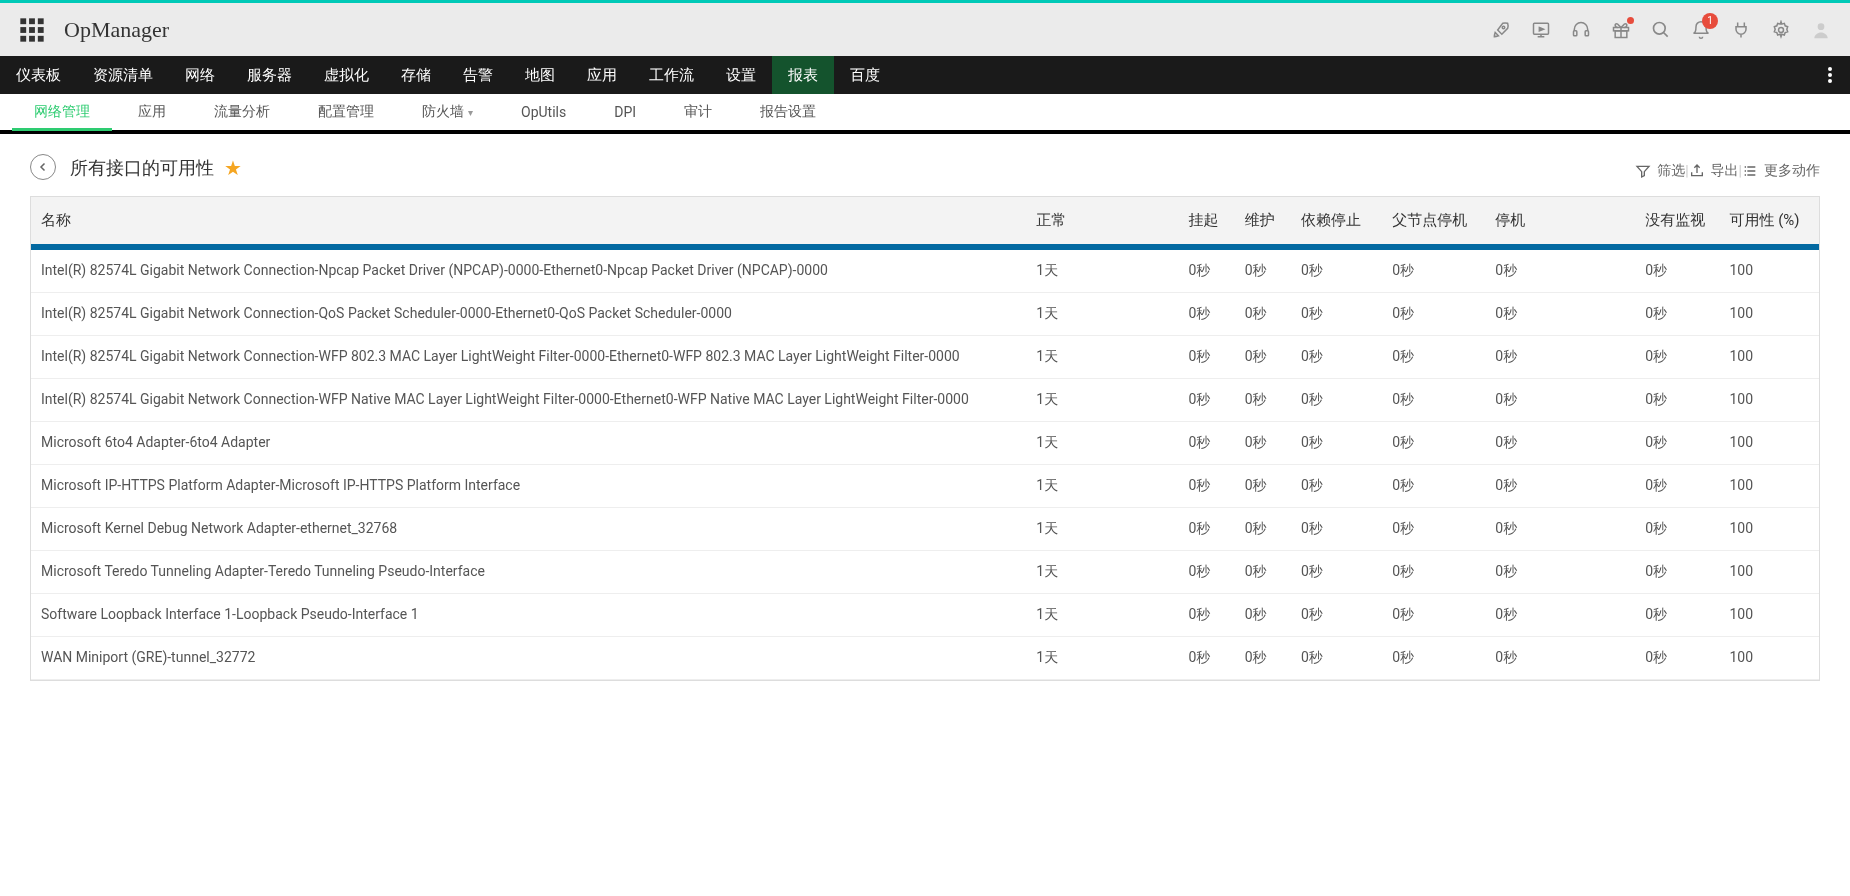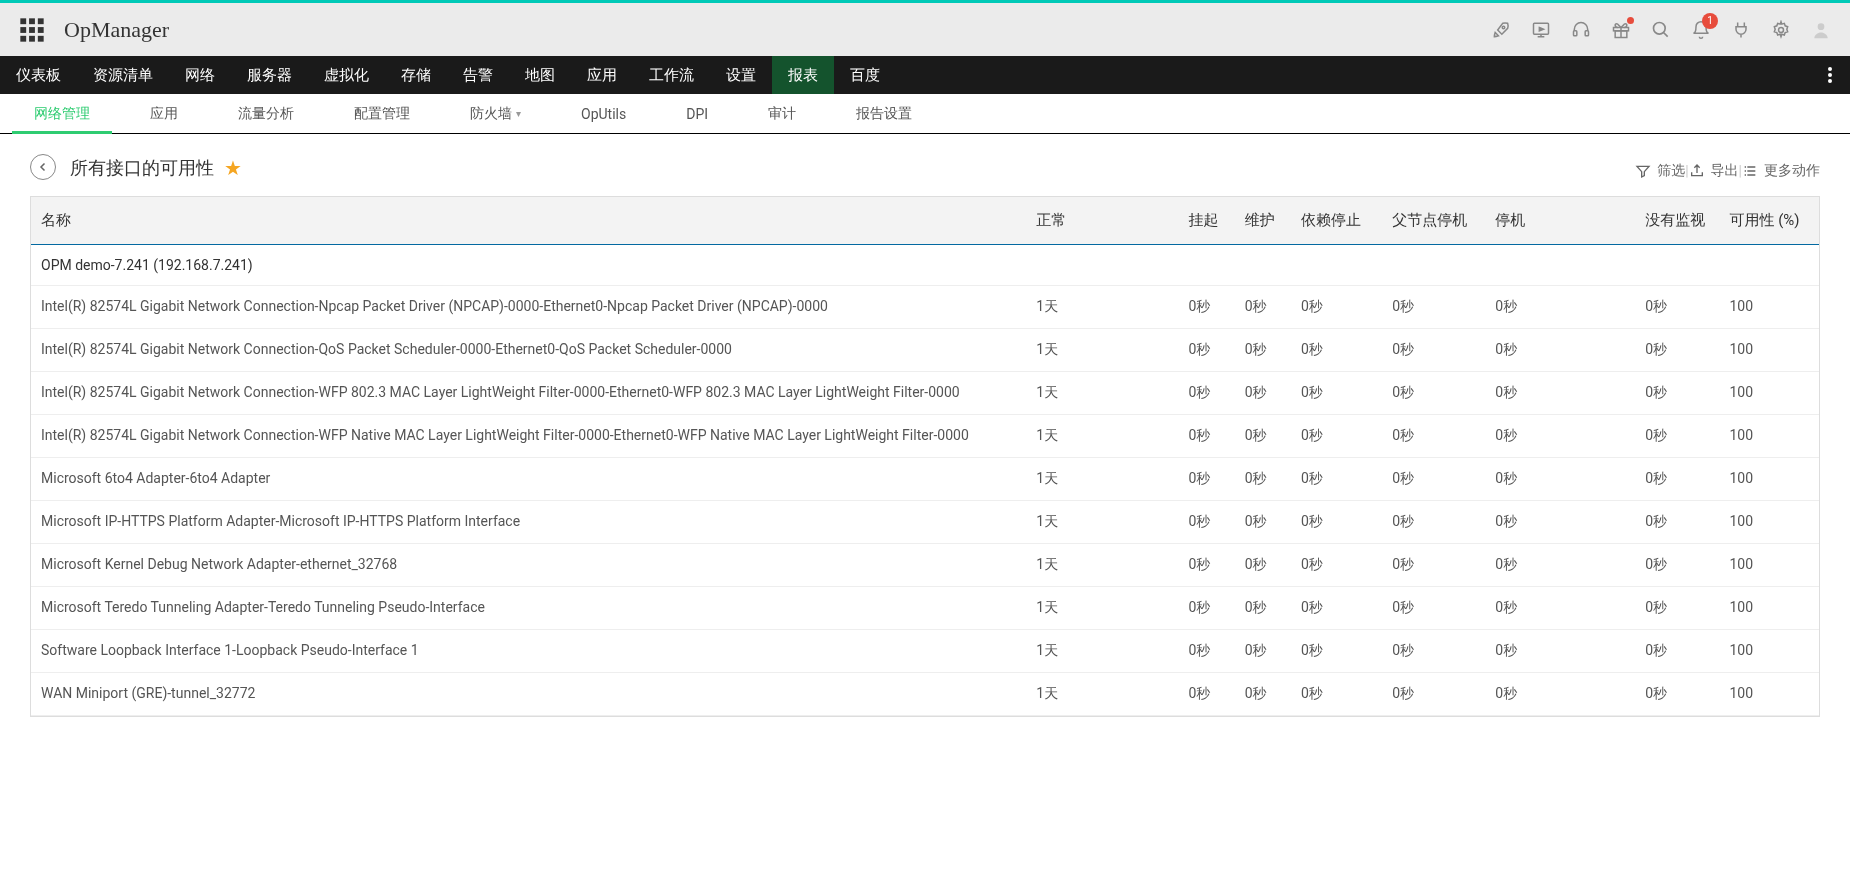--- a/index.html
+++ b/index.html
@@ -16,39 +16,39 @@
 .header-icon svg { width:20px; height:20px; }
 .badge { position:absolute; top:-6px; right:-6px; background:#e74c3c; color:#fff; border-radius:50%; width:16px; height:16px; font-size:10px; display:flex; align-items:center; justify-content:center; }
 .gift-dot { position:absolute; top:-2px; right:-2px; width:7px; height:7px; background:#e74c3c; border-radius:50%; }
 
 .mainnav { display:flex; background:#1a1a1a; height:38px; align-items:stretch; }
 .mainnav-item { color:#fff; padding:0 16px; display:flex; align-items:center; font-size:15px; cursor:pointer; }
 .mainnav-item.active { background:#14532d; }
 .mainnav-spacer { flex:1; }
 .mainnav-more { width:40px; display:flex; align-items:center; justify-content:center; color:#fff; cursor:pointer; }
 
-.subnav { display:flex; background:#fff; border-bottom:1px solid #000000; height:40px; padding:0 12px; gap:16px; }
+.subnav { display:flex; background:#fff; border-bottom:4px solid #000000; height:40px; padding:0 12px; gap:4px; }
 .subnav-item { padding:0 22px; display:flex; align-items:center; font-size:14px; color:#555; cursor:pointer; position:relative; }
 .subnav-item.active { color:#2ecc71; }
 .subnav-item.active::after { content:""; position:absolute; bottom:-1px; left:0; right:0; height:3px; background:#2ecc71; }
 .subnav-chevron { margin-left:4px; font-size:10px; color:#999; }
 
 .pagebar { display:flex; align-items:flex-end; padding:20px 30px 16px; }
 .back-btn { width:26px; height:26px; border:1.5px solid #888; border-radius:50%; display:flex; align-items:center; justify-content:center; margin-right:14px; cursor:pointer; }
 .back-btn svg { width:12px; height:12px; }
 .page-title { font-size:18px; color:#333; }
 .star { color:#f5a623; font-size:20px; margin-left:10px; cursor:pointer; }
 .pagebar-spacer { flex:1; }
 .pagebar-actions { display:flex; align-items:center; color:#666; font-size:14px; }
 .pagebar-action { display:flex; align-items:center; gap:6px; cursor:pointer; }
 .pagebar-divider { color:#ccc; }
 
 .table-wrap { margin:0 30px; border:1px solid #ddd; }
 .tbl { width:100%; border-collapse:collapse; table-layout:fixed; }
-.tbl th { background:#f3f3f3; text-align:left; font-weight:400; font-size:15px; color:#333; padding:14px 10px; vertical-align:top; border-bottom:1px solid #0369a1; }
+.tbl th { background:#f3f3f3; text-align:left; font-weight:400; font-size:15px; color:#333; padding:14px 10px; vertical-align:top; border-bottom:6px solid #0369a1; }
 .tbl td { padding:12px 10px; font-size:14px; color:#555; border-bottom:1px solid #eee; vertical-align:top; word-wrap:break-word; }
 .group-row td { color:#333; font-weight:400; }
 .col-name { width:850px; }
 .col-normal { width:130px; }
 .col-small { width:48px; }
 .col-dep { width:78px; }
 .col-parent { width:88px; }
 .col-down { width:128px; }
 .col-nomon { width:72px; }
 .col-avail { width:85px; }
@@ -213,23 +213,20 @@
         <th class="col-small">挂起</th>
         <th class="col-small">维护</th>
         <th class="col-dep">依赖停止</th>
         <th class="col-parent">父节点停机</th>
         <th class="col-down">停机</th>
         <th class="col-nomon">没有监视</th>
         <th class="col-avail">可用性 (%)</th>
       </tr>
     </thead>
     <tbody id="tbody-slot">
-      <tr class="group-row">
-        <td colspan="9">OPM demo-7.241 (192.168.7.241)</td>
-      </tr>
         <tr>
           <td>Intel(R) 82574L Gigabit Network Connection-Npcap Packet Driver (NPCAP)-0000-Ethernet0-Npcap Packet Driver (NPCAP)-0000</td>
           <td>1天</td>
           <td>0秒</td>
           <td>0秒</td>
           <td>0秒</td>
           <td>0秒</td>
           <td>0秒</td>
           <td>0秒</td>
           <td>100</td>

